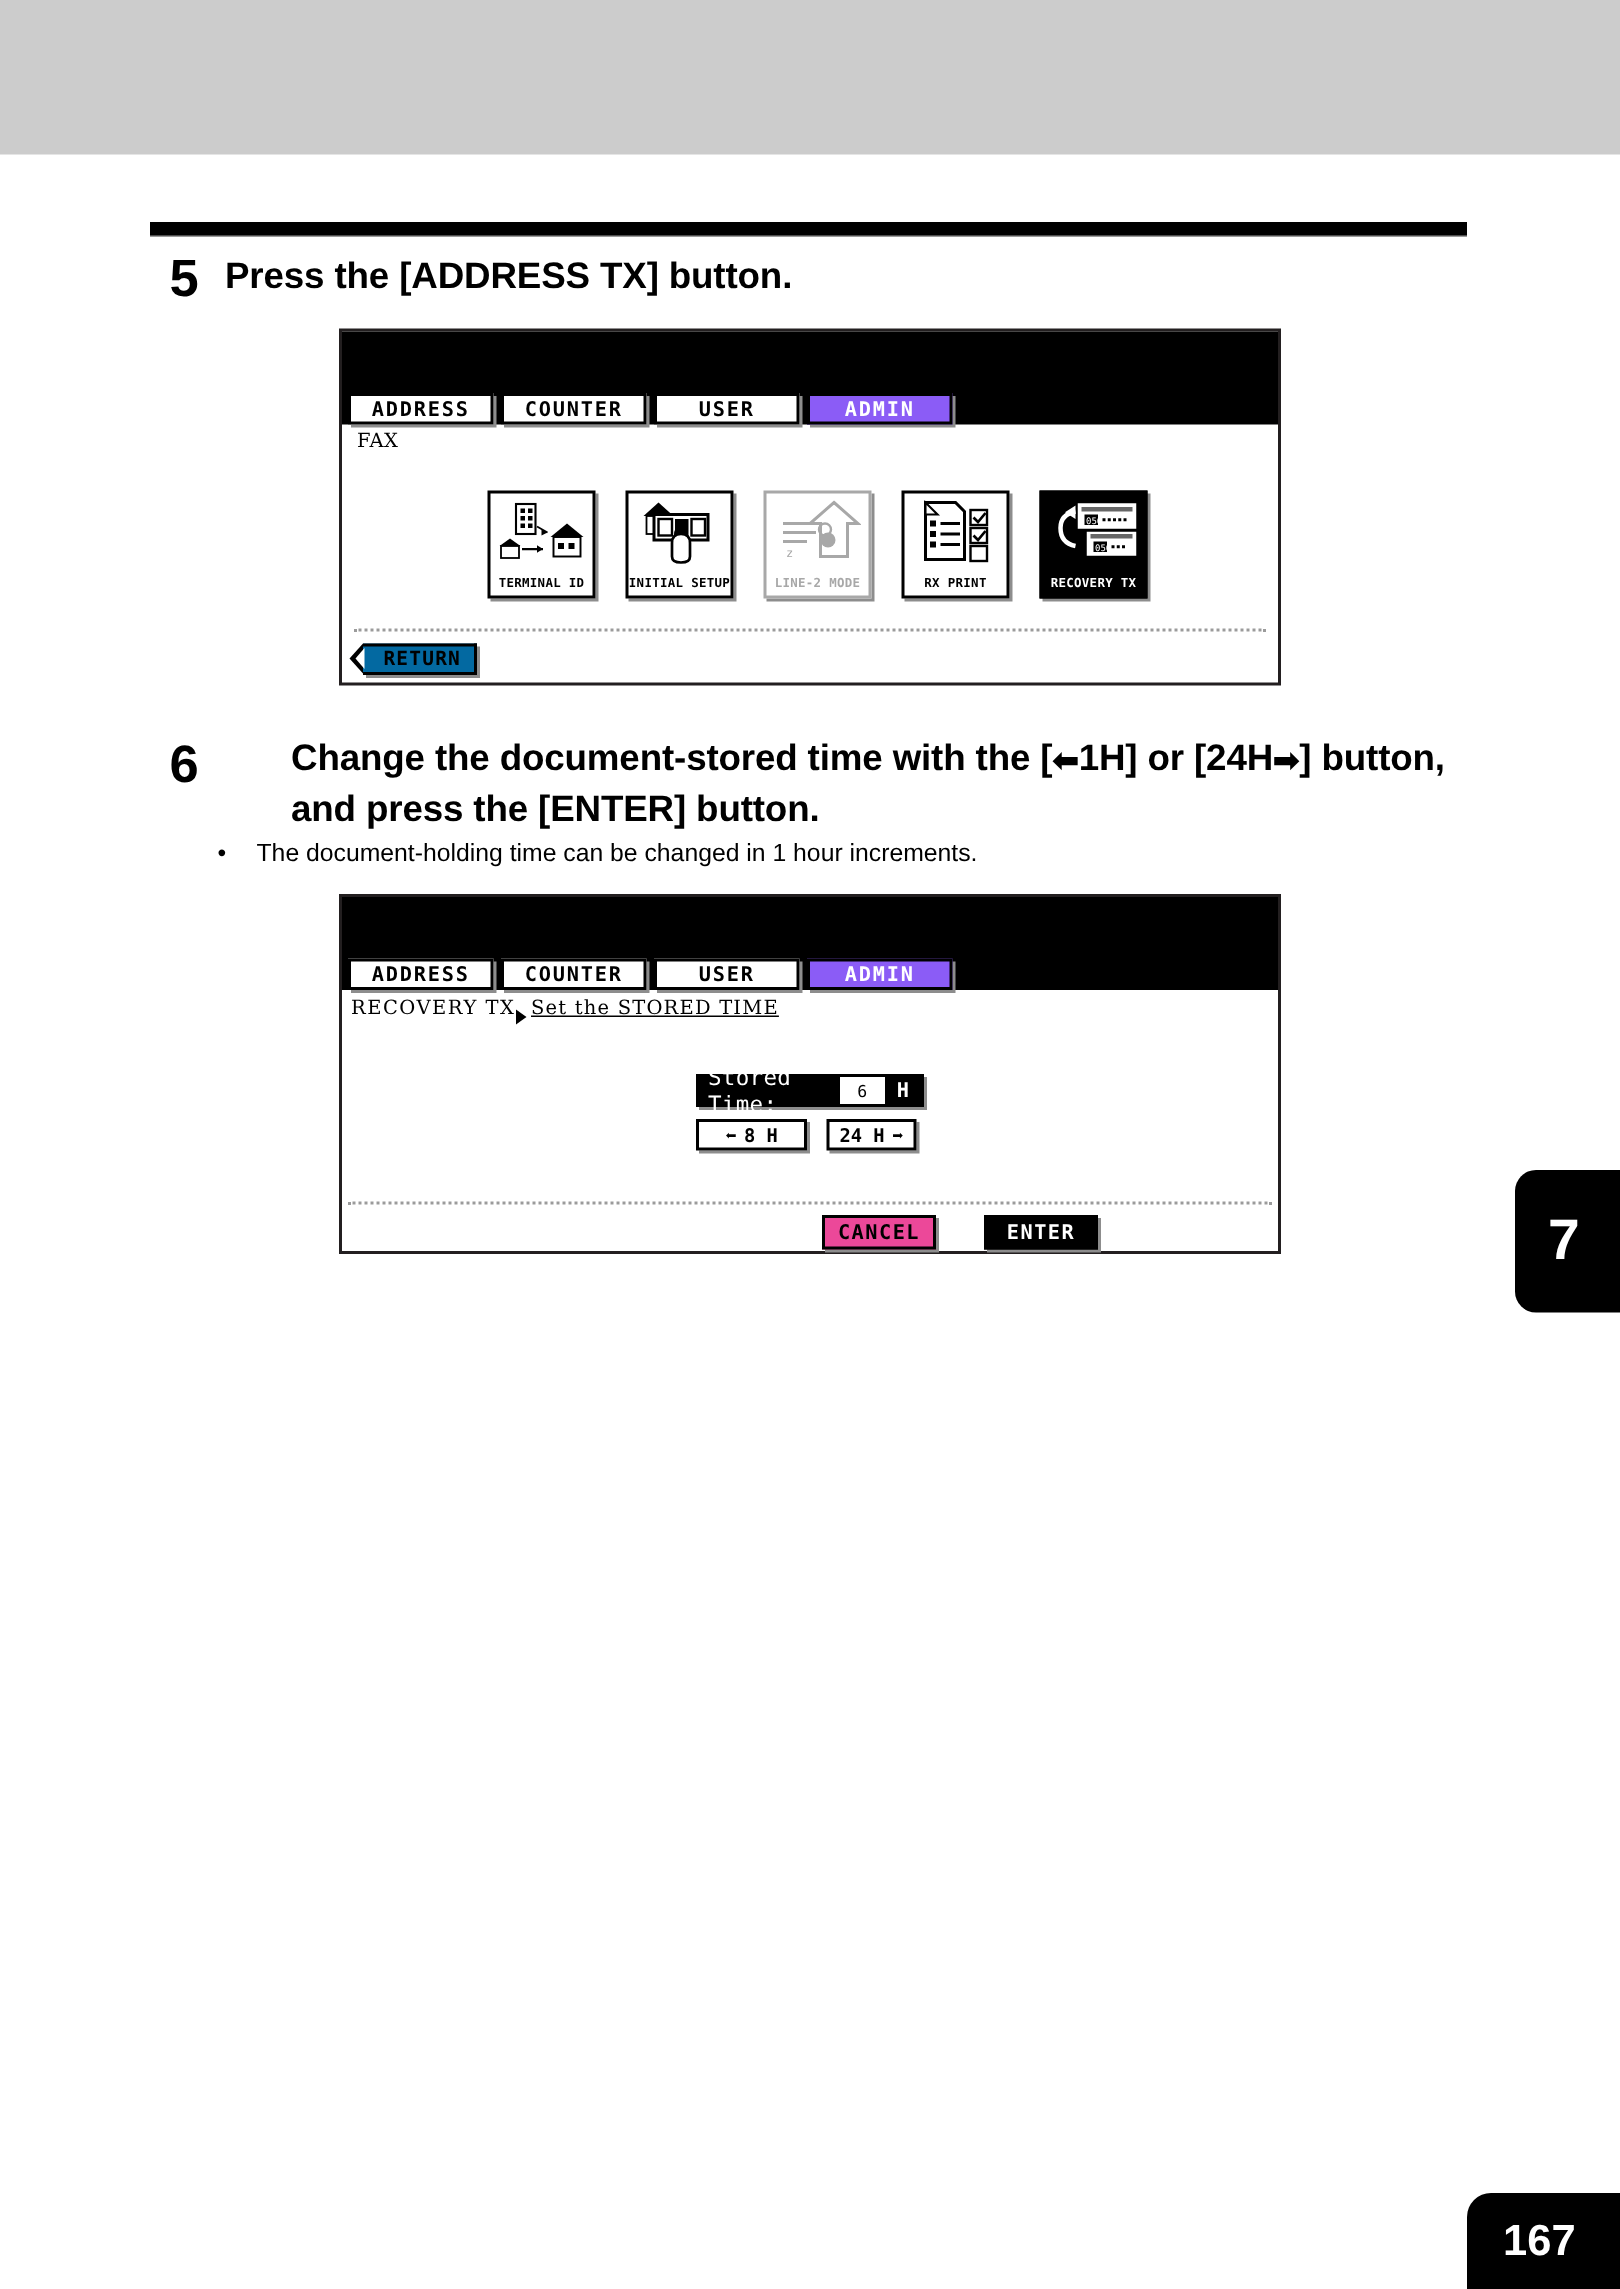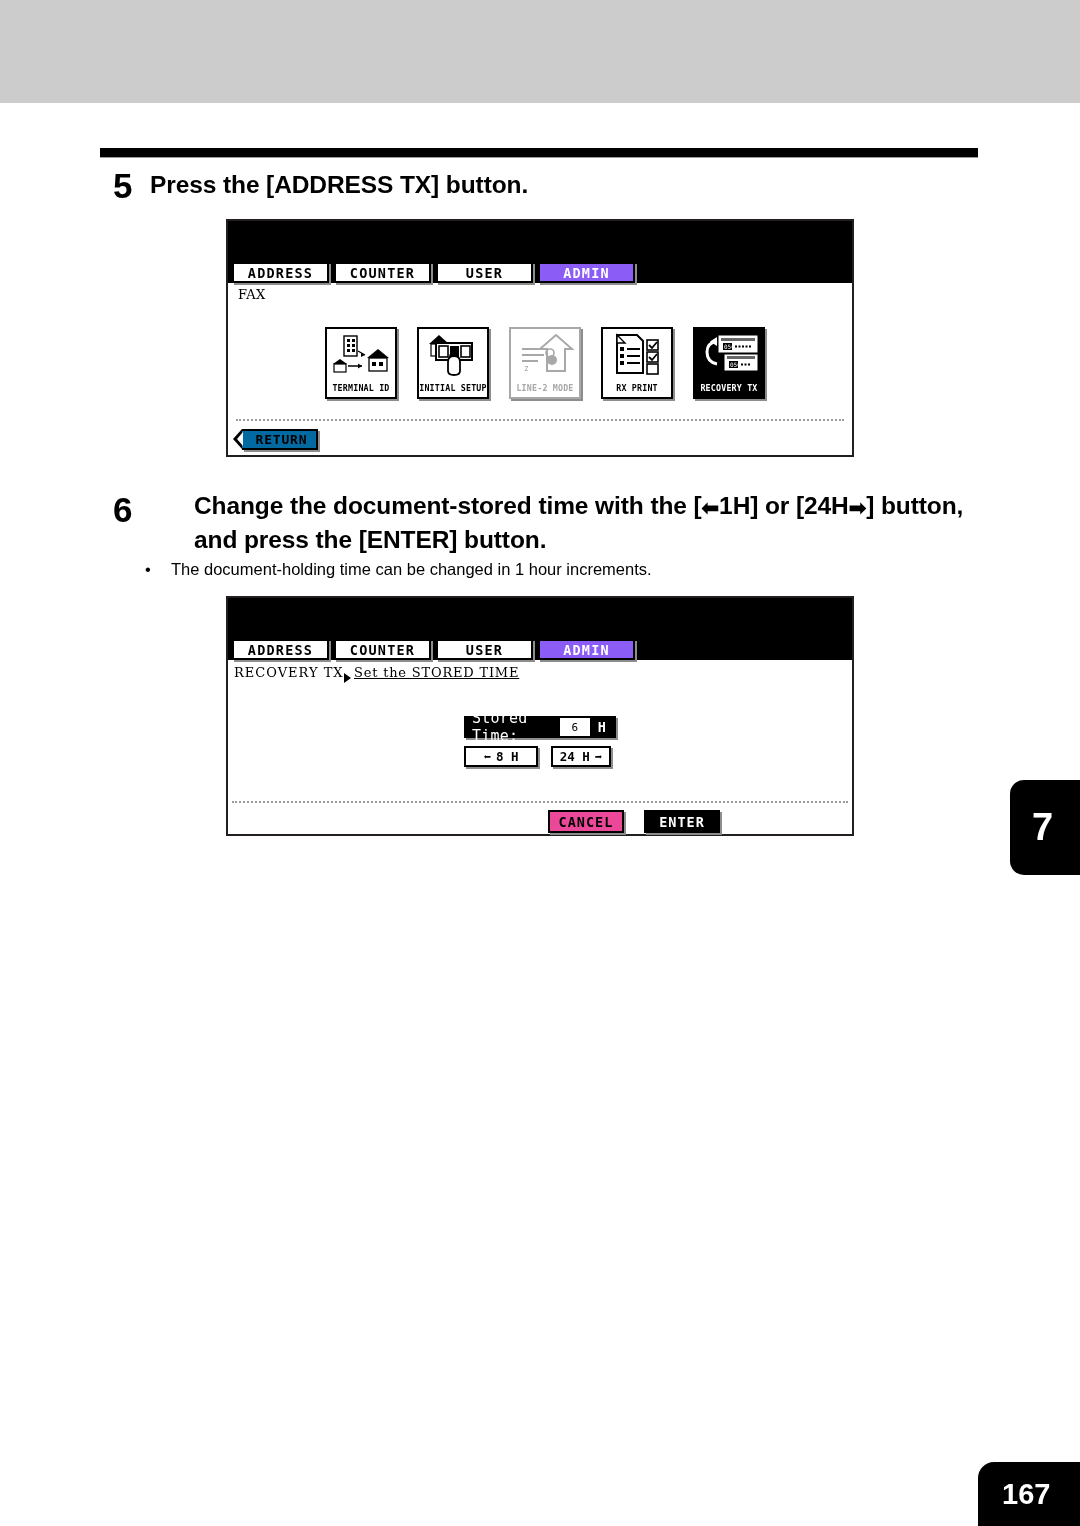--- a/index.html
+++ b/index.html
@@ -514,16 +514,16 @@
     <span>24 H</span>
     <span>➡</span>
   </div>
 
   <div class="dotted-sep" style="left:4px; top:203px; width:616px;"></div>
 
   <div class="action-btn" style="left:320px; top:212px; width:76px;">
     <span>CANCEL</span>
   </div>
 
-  <div class="action-btn sel" style="left:416px; top:212px; width:76px;">
+  <div class="action-btn sel" style="left:428px; top:212px; width:76px;">
     <span>ENTER</span>
   </div>
 </div>
 
 </body></html>

